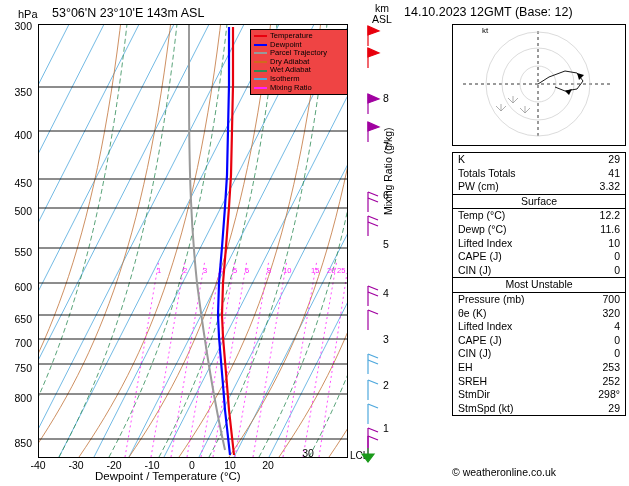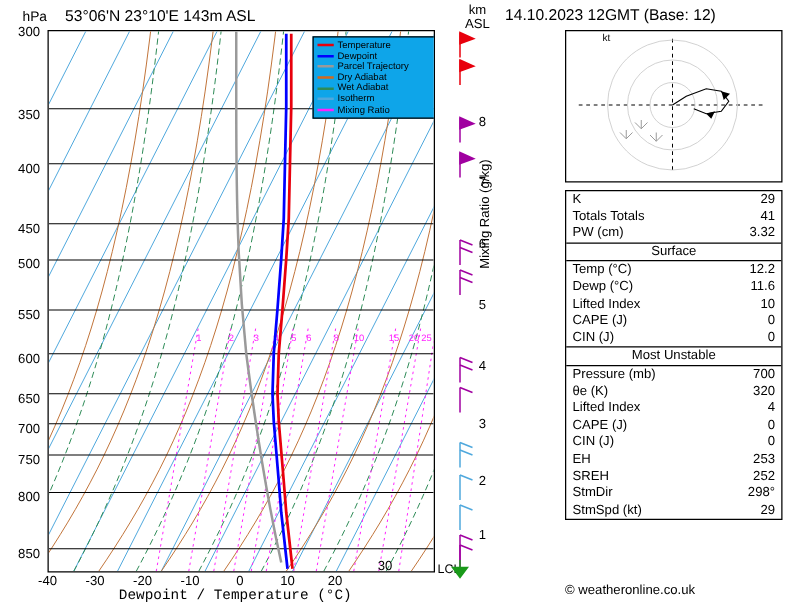--- a/index.html
+++ b/index.html
@@ -6,26 +6,26 @@
   body{width:629px;height:486px;background:#ffffff;font-family:"Liberation Sans",sans-serif;overflow:hidden;position:relative;}
   .abs{position:absolute;}
   
   #sounding{left:0;top:0;width:400px;height:486px;}
   #hpa-label{left:18px;top:8px;font-size:11px;color:#000;}
   #station-title{left:52px;top:6px;font-size:12.5px;color:#000;font-weight:normal;}
   #km-label{left:372px;top:3px;font-size:10.5px;color:#000;line-height:11px;text-align:center;}
   .plotbox{left:38px;top:24px;width:308px;height:432px;border:1px solid #000;background:#fff;overflow:hidden;}
   .ytick{position:absolute;left:2px;font-size:10.5px;color:#000;text-align:right;width:30px;}
   .xtick{position:absolute;font-size:10.5px;color:#000;text-align:center;width:40px;}
-  #xaxis-title{left:95px;top:470px;font-size:11.5px;color:#000;font-family:Liberation Mono, monospace;}
+  #xaxis-title{left:95px;top:470px;font-size:11.5px;color:#000;}
   #mixing-ratio-label{left:382px;top:215px;font-size:10.5px;color:#000;transform:rotate(-90deg);transform-origin:left top;white-space:nowrap;}
   .rtick{position:absolute;font-size:10.5px;color:#000;}
   #lcl-label{left:350px;top:450px;font-size:10px;color:#000;}
   
-  #legend{left:249px;top:28px;width:96px;background:#0ea5e9;border:1px solid #000;padding:2px 3px;font-size:7.6px;line-height:8.6px;color:#000;}
+  #legend{left:249px;top:28px;width:96px;background:#ef4444;border:1px solid #000;padding:2px 3px;font-size:7.6px;line-height:8.6px;color:#000;}
   #legend .row{display:flex;align-items:center;gap:3px;height:8.6px;}
   #legend .sw{width:13px;height:2px;flex:none;}
   
   #date-header{left:404px;top:5px;font-size:12.5px;color:#000;}
   #hodo-box{left:452px;top:24px;width:172px;height:120px;border:1px solid #000;background:#fff;}
   #hodo-kt{left:482px;top:26px;font-size:8px;color:#000;}
   .tablebox{position:absolute;left:452px;width:172px;border:1px solid #000;background:#fff;font-size:10.5px;color:#000;}
   .tbl-row{display:flex;justify-content:space-between;padding:0 5px;height:13.6px;line-height:13.6px;}
   .tbl-head{text-align:center;font-size:10.5px;height:13.6px;line-height:13.6px;border-top:1px solid #000;border-bottom:1px solid #000;}
   #footer{left:452px;top:466px;font-size:10.5px;color:#000;}

